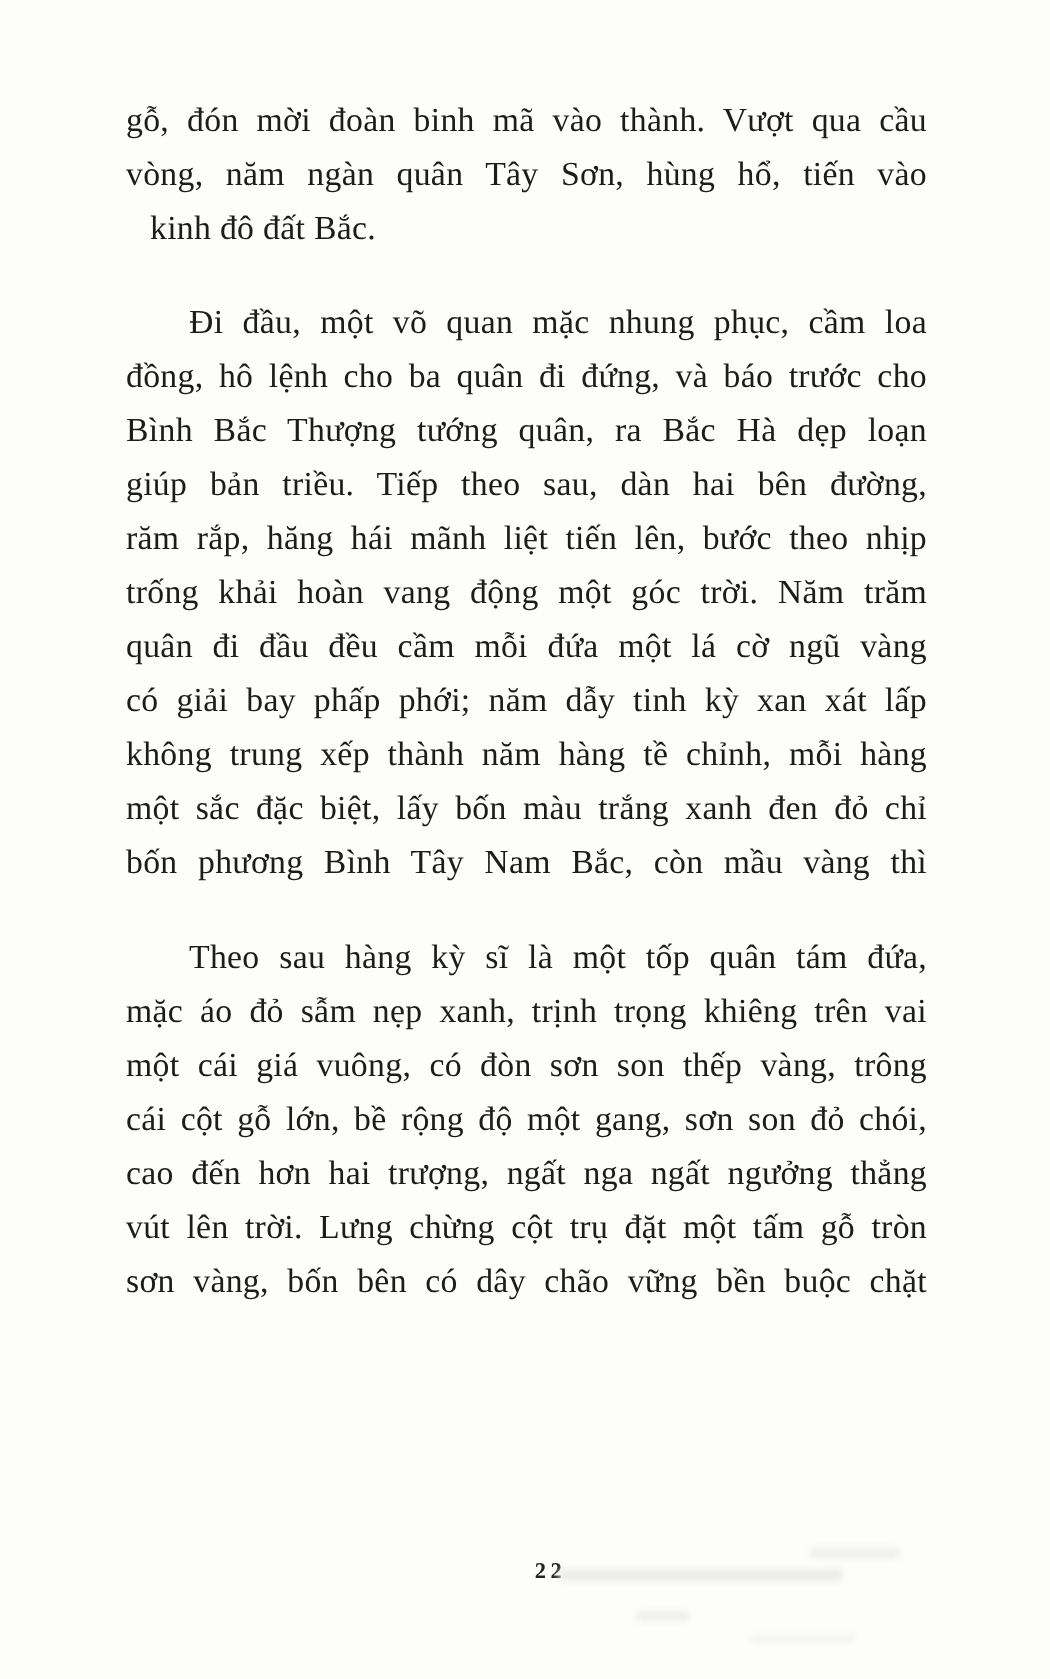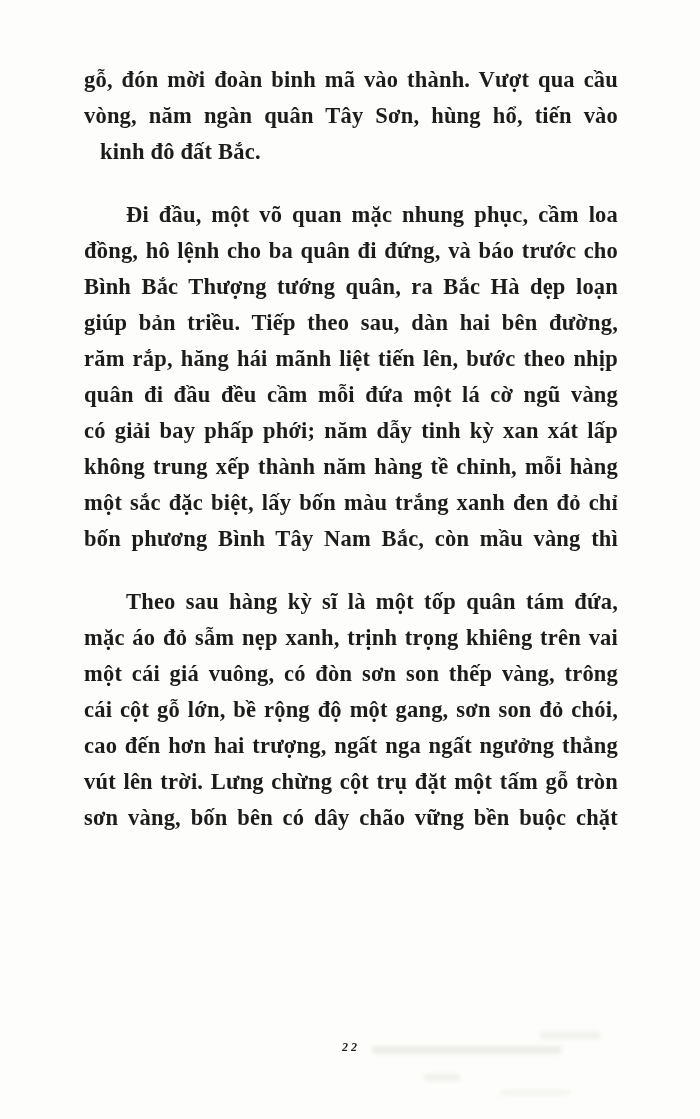--- a/index.html
+++ b/index.html
@@ -18,21 +18,20 @@
     position: absolute;
     inset: 0;
     background: #fdfdfb;
   }
   .text-block {
     position: absolute;
     left: 84px;
     top: 62px;
     width: 534px;
     color: #1c1c1c;
-    font-weight: bold;
   }
   .paragraph {
     margin: 0;
   }
   .paragraph + .paragraph {
     margin-top: 27px;
   }
   .line {
     font-size: 22.5px;
     line-height: 36px;
@@ -43,29 +42,28 @@
   }
   .line.indent {
     padding-left: 42px;
   }
   .line.last {
     text-align-last: left;
     margin-left: 16px;
   }
   .folio {
     position: absolute;
-    left: 84px;
+    left: 100px;
     width: 534px;
     top: 1040px;
     text-align: center;
-    font-size: 12px;
+    font-size: 15px;
     font-weight: bold;
     letter-spacing: 3px;
     color: #222222;
-    font-style: italic;
   }
   
   .bleed {
     position: absolute;
     background: #e9e9e5;
     filter: blur(2px);
     border-radius: 3px;
     pointer-events: none;
   }
   .bleed-1 { left: 372px; top: 1046px; width: 190px; height: 8px; opacity: 0.85; }
@@ -83,20 +81,21 @@
         <div class="line">gỗ, đón mời đoàn binh mã vào thành. Vượt qua cầu</div>
         <div class="line">vòng, năm ngàn quân Tây Sơn, hùng hổ, tiến vào</div>
         <div class="line last">kinh đô đất Bắc.</div>
       </div>
       <div class="paragraph">
         <div class="line indent">Đi đầu, một võ quan mặc nhung phục, cầm loa</div>
         <div class="line">đồng, hô lệnh cho ba quân đi đứng, và báo trước cho</div>
         <div class="line">Bình Bắc Thượng tướng quân, ra Bắc Hà dẹp loạn</div>
         <div class="line">giúp bản triều. Tiếp theo sau, dàn hai bên đường,</div>
         <div class="line">răm rắp, hăng hái mãnh liệt tiến lên, bước theo nhịp</div>
+        <div class="line">trống khải hoàn vang động một góc trời. Năm trăm</div>
         <div class="line">quân đi đầu đều cầm mỗi đứa một lá cờ ngũ vàng</div>
         <div class="line">có giải bay phấp phới; năm dẫy tinh kỳ xan xát lấp</div>
         <div class="line">không trung xếp thành năm hàng tề chỉnh, mỗi hàng</div>
         <div class="line">một sắc đặc biệt, lấy bốn màu trắng xanh đen đỏ chỉ</div>
         <div class="line">bốn phương Bình Tây Nam Bắc, còn mầu vàng thì</div>
       </div>
       <div class="paragraph">
         <div class="line indent">Theo sau hàng kỳ sĩ là một tốp quân tám đứa,</div>
         <div class="line">mặc áo đỏ sẫm nẹp xanh, trịnh trọng khiêng trên vai</div>
         <div class="line">một cái giá vuông, có đòn sơn son thếp vàng, trông</div>

